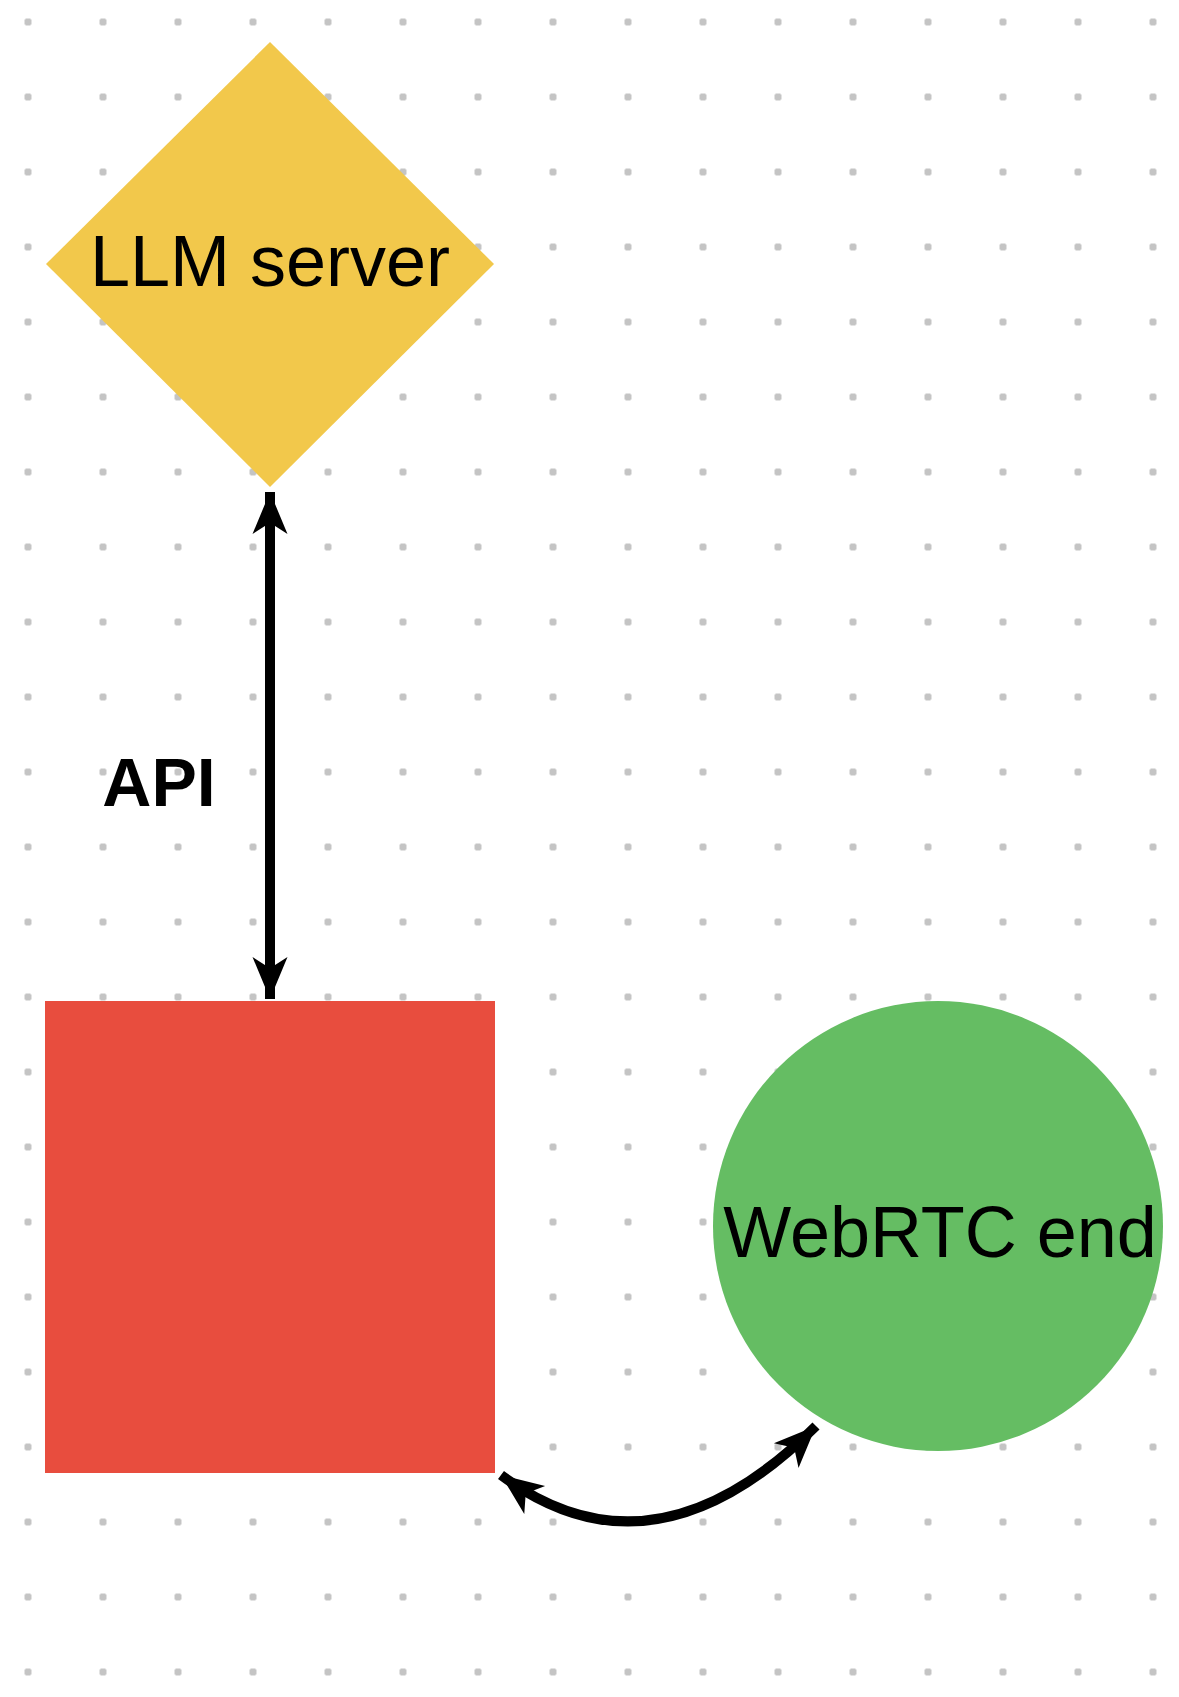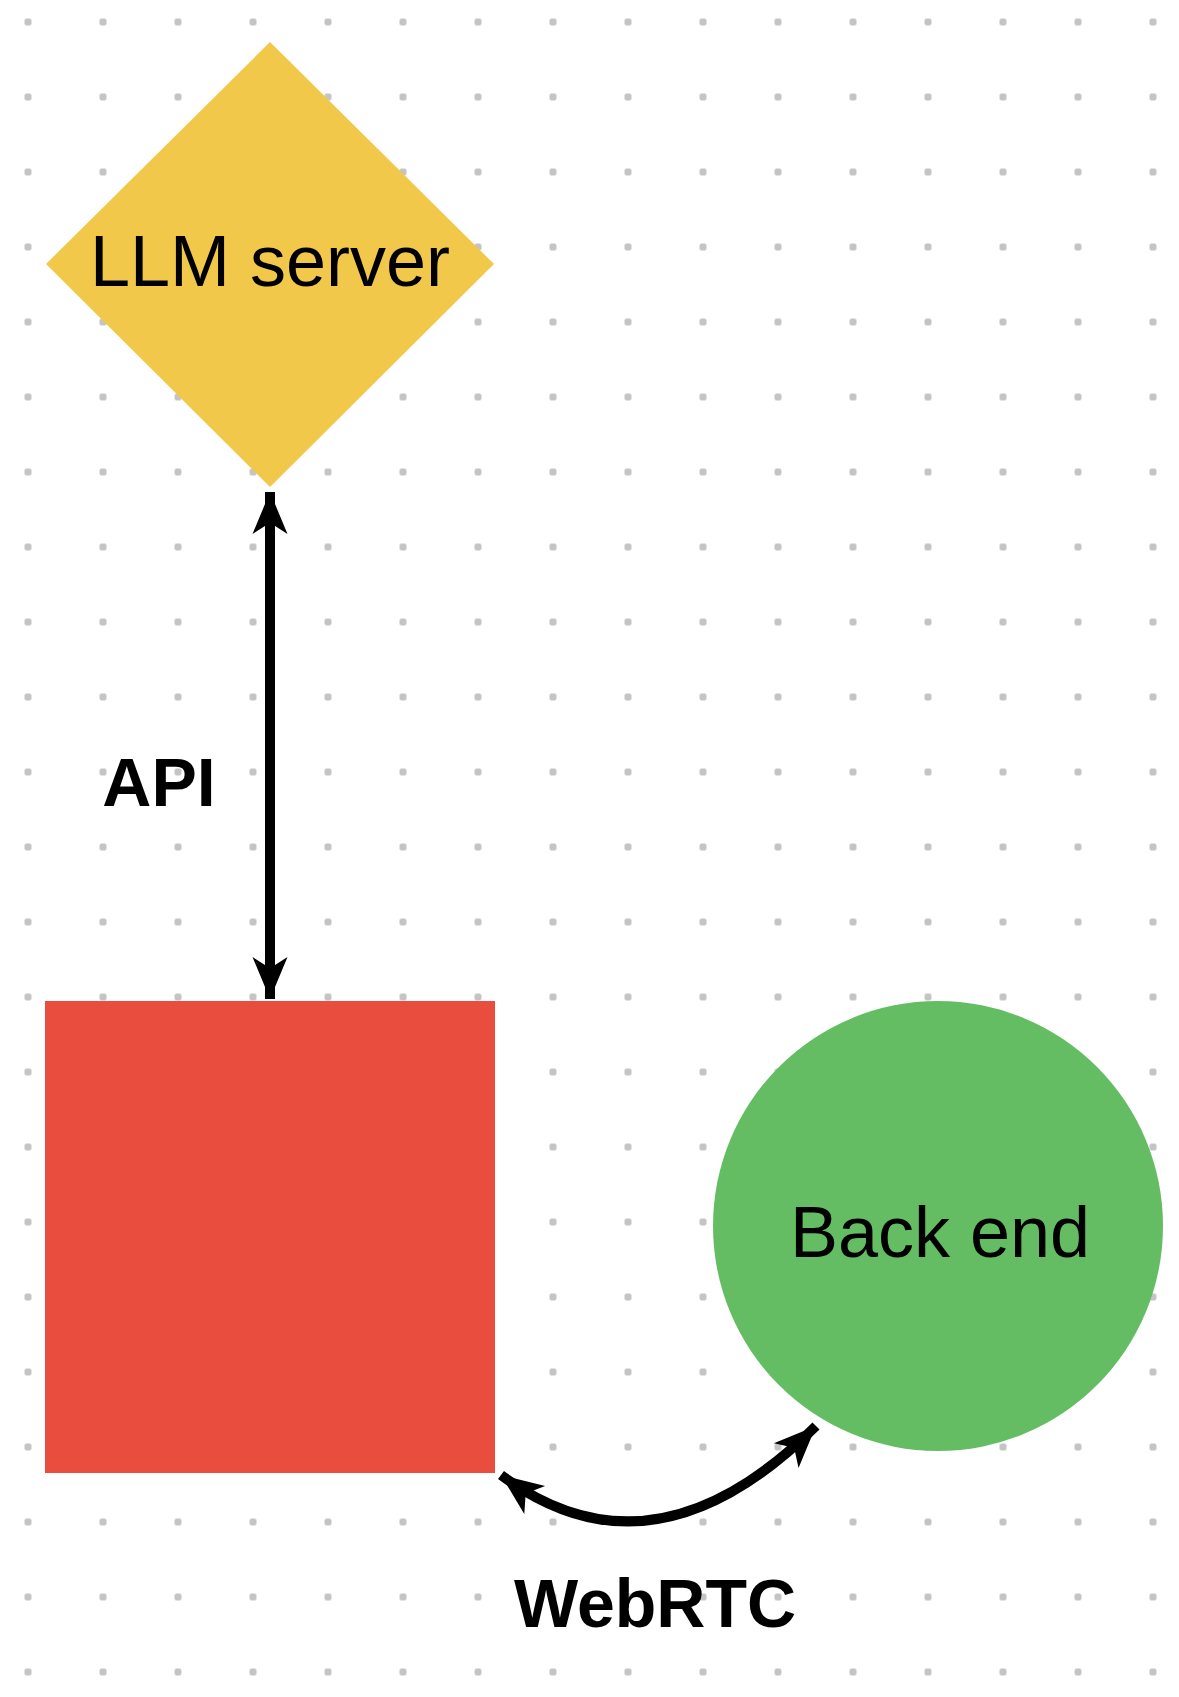--- a/index.html
+++ b/index.html
@@ -65,19 +65,18 @@
     <circle cx="938" cy="1226" r="225" fill="#65BD63"></circle>
 
     <path d="M 270 492 L 270 999" fill="none" stroke-width="10" marker-start="url(#arrowhead)" marker-end="url(#arrowhead)" stroke="#000000"></path>
 
     <path d="M 501 1475 Q 653 1588 816 1426" fill="none" stroke-width="10" marker-start="url(#arrowhead)" marker-end="url(#arrowhead)" stroke="#000000"></path>
   </svg>
 
   <div class="node-label" style="left:270px; top:261px;">LLM server</div>
 
 
-  <div class="node-label" style="left:940px; top:1232px;">Back end</div>
+  <div class="node-label" style="left:940px; top:1232px;">WebRTC end</div>
 
   <div class="edge-label" style="left:159px; top:782px;">API</div>
 
-  <div class="edge-label" style="left:655px; top:1603px;">WebRTC</div>
 
 </div>
 
 </body></html>

